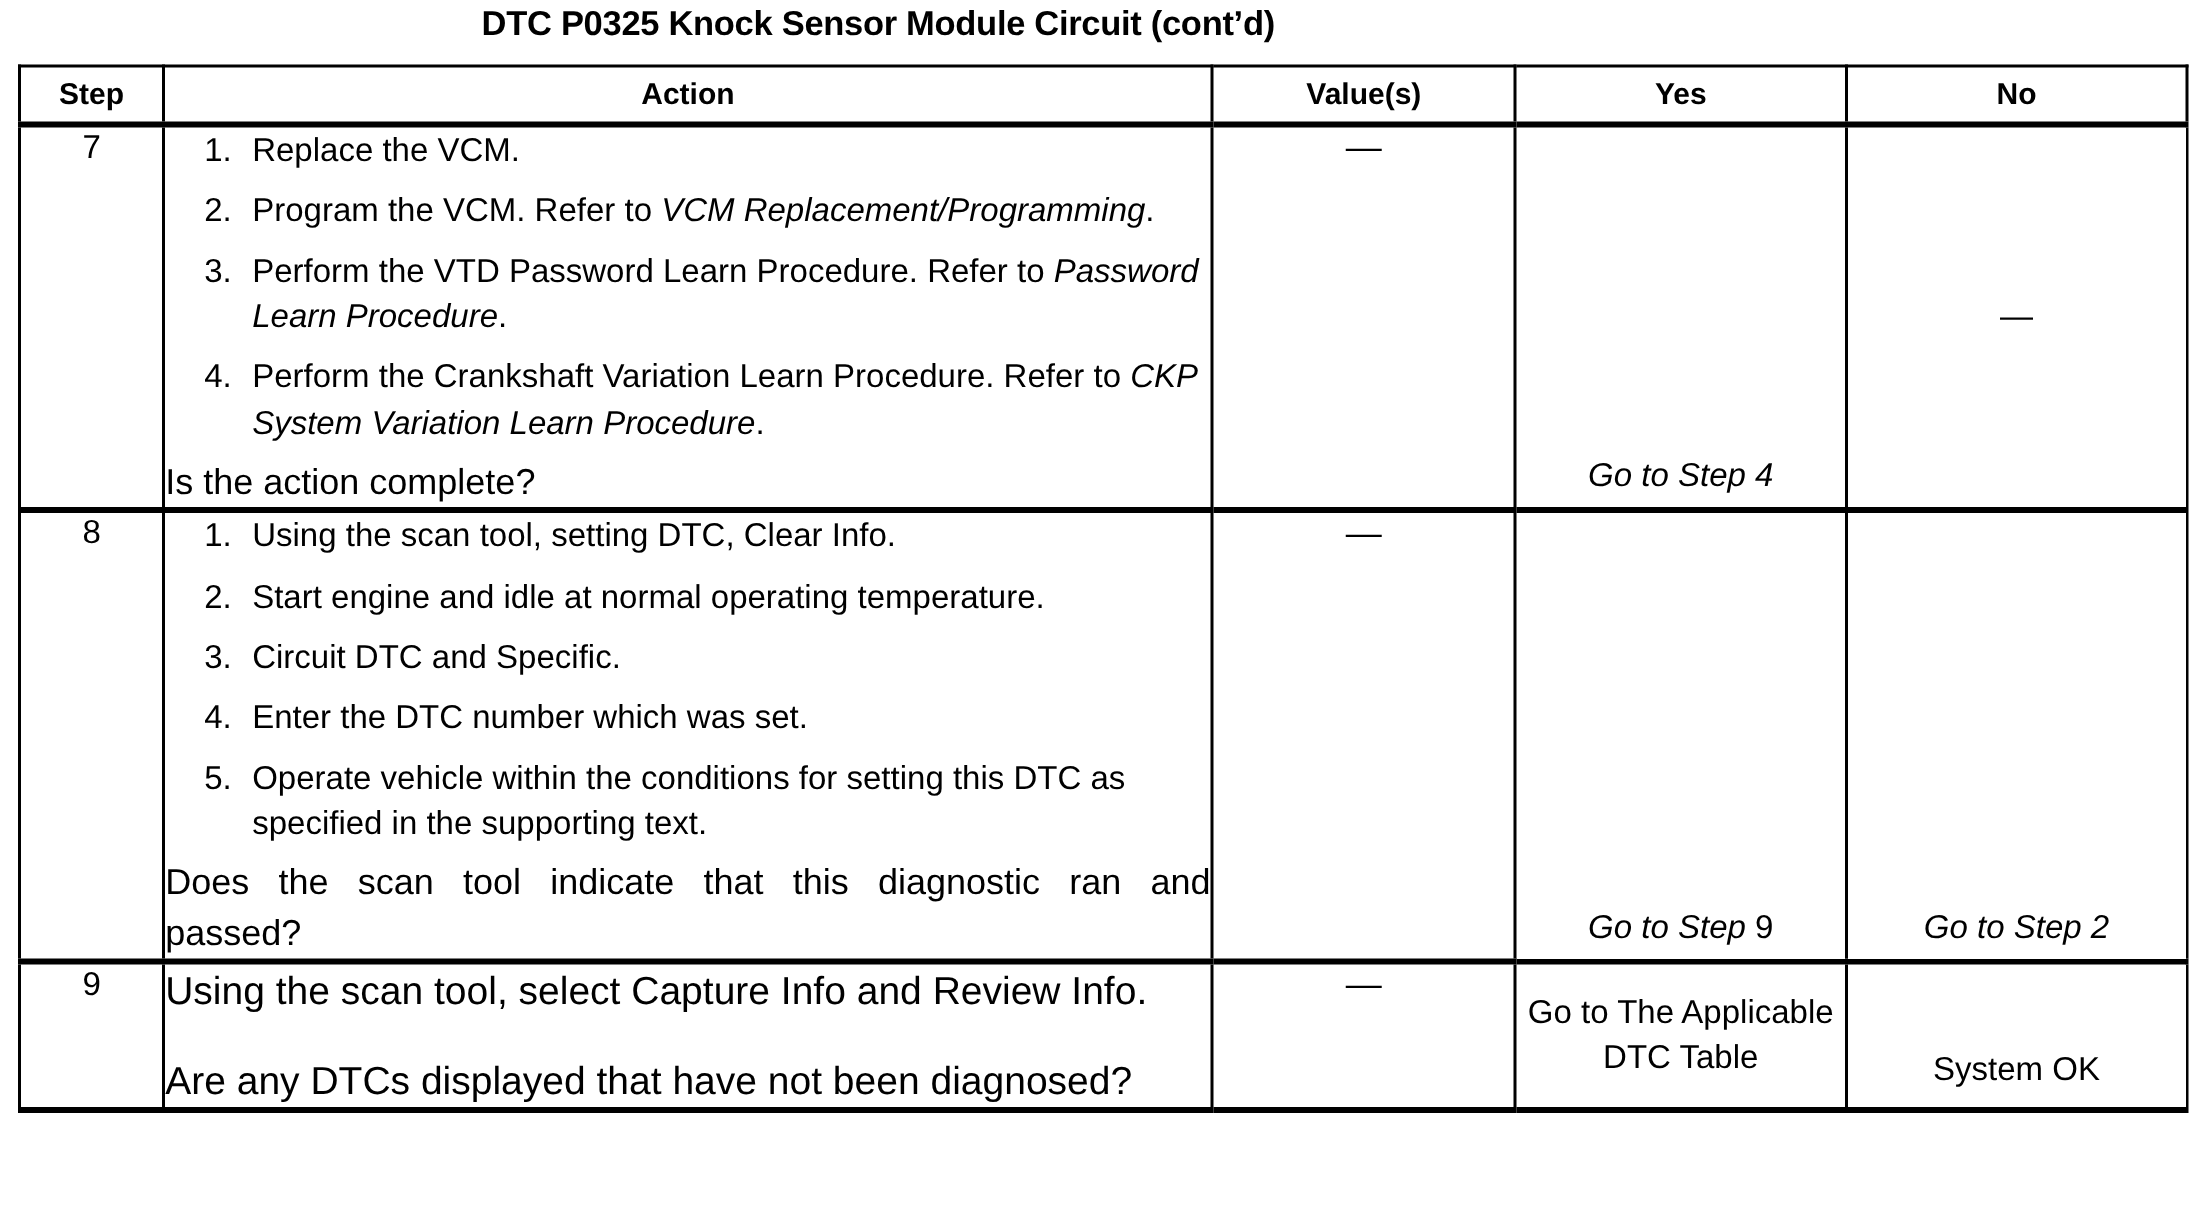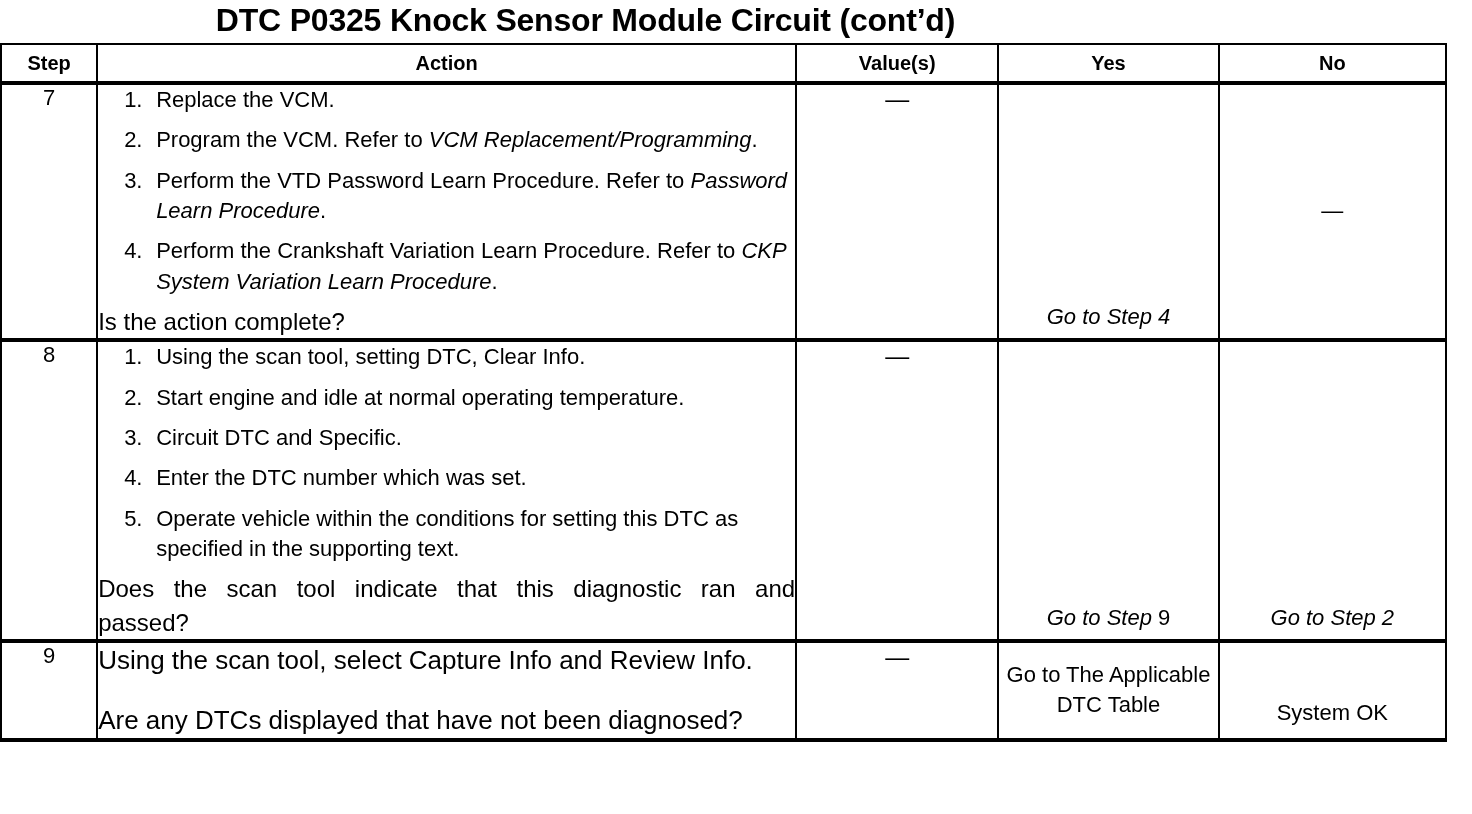--- a/index.html
+++ b/index.html
@@ -20,31 +20,31 @@
     height: 814px;
   }
 
   
   .doc-title {
     position: absolute;
     top: 2px;
     left: 0;
     width: 1171px;
     text-align: center;
-    font-size: 32px;
+    font-size: 23px;
     font-weight: bold;
     letter-spacing: -0.2px;
     white-space: nowrap;
   }
 
   
   .dtc-table {
     position: absolute;
     top: 43px;
-    left: 0;
+    left: 12px;
     width: 1447px;
     border-collapse: collapse;
     table-layout: fixed;
   }
   .dtc-table td, .dtc-table th {
     border: 2px solid #000;
     padding: 0;
     vertical-align: top;
     background: #fff;
   }

